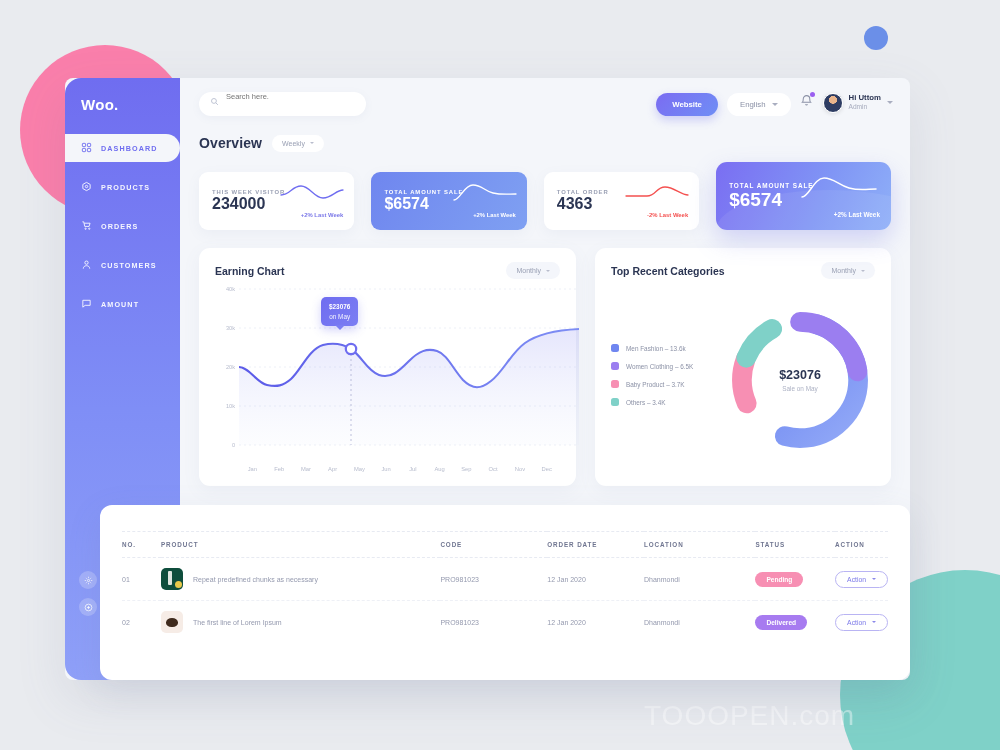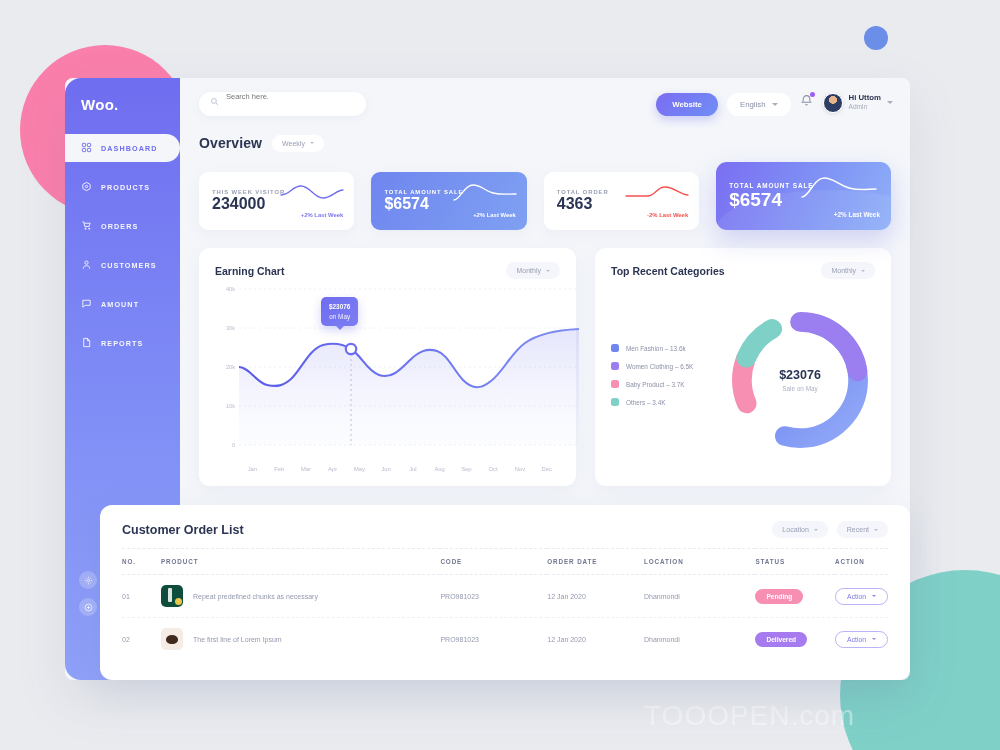--- a/index.html
+++ b/index.html
@@ -307,29 +307,20 @@
 
       <div class="nav-item">
         <span>
           <svg viewBox="0 0 24 24" fill="none" stroke="currentColor" stroke-width="2">
               <path d="M4 5h16v11H9l-5 4V5z"></path>
             </svg>
         </span>
         <span>AMOUNT</span>
       </div>
 
-      <div class="nav-item">
-        <span>
-          <svg viewBox="0 0 24 24" fill="none" stroke="currentColor" stroke-width="2">
-              <path d="M6 3h8l5 5v13H6z"></path>
-              <path d="M14 3v5h5"></path>
-            </svg>
-        </span>
-        <span>REPORTS</span>
-      </div>
     </nav>
 
     <div class="side-bottom">
       <div class="side-dot">
         <svg viewBox="0 0 24 24" fill="none" stroke="#ffffff" stroke-width="2">
             <circle cx="12" cy="12" r="3"></circle>
             <path d="M12 2v3M12 19v3M2 12h3M19 12h3M5 5l2 2M17 17l2 2M19 5l-2 2M7 17l-2 2"></path>
           </svg>
       </div>
       <div class="side-dot">
@@ -549,33 +540,20 @@
               <div class="donut-sub">Sale on May</div>
             </div>
           </div>
         </div>
       </div>
     </div>
   </div>
 </div>
 
 <div class="orders">
-  <div class="orders-head">
-    <div class="orders-title">Customer Order List</div>
-    <div class="orders-actions">
-      <button class="pill ghost">
-        <span>Location</span>
-        <span class="caret"></span>
-      </button>
-      <button class="pill ghost">
-        <span>Recent</span>
-        <span class="caret"></span>
-      </button>
-    </div>
-  </div>
 
   <table>
     <thead>
       <tr>
         <th class="col-no">NO.</th>
         <th class="col-prod">PRODUCT</th>
         <th class="col-code">CODE</th>
         <th class="col-date">ORDER DATE</th>
         <th class="col-loc">LOCATION</th>
         <th class="col-status">STATUS</th>

